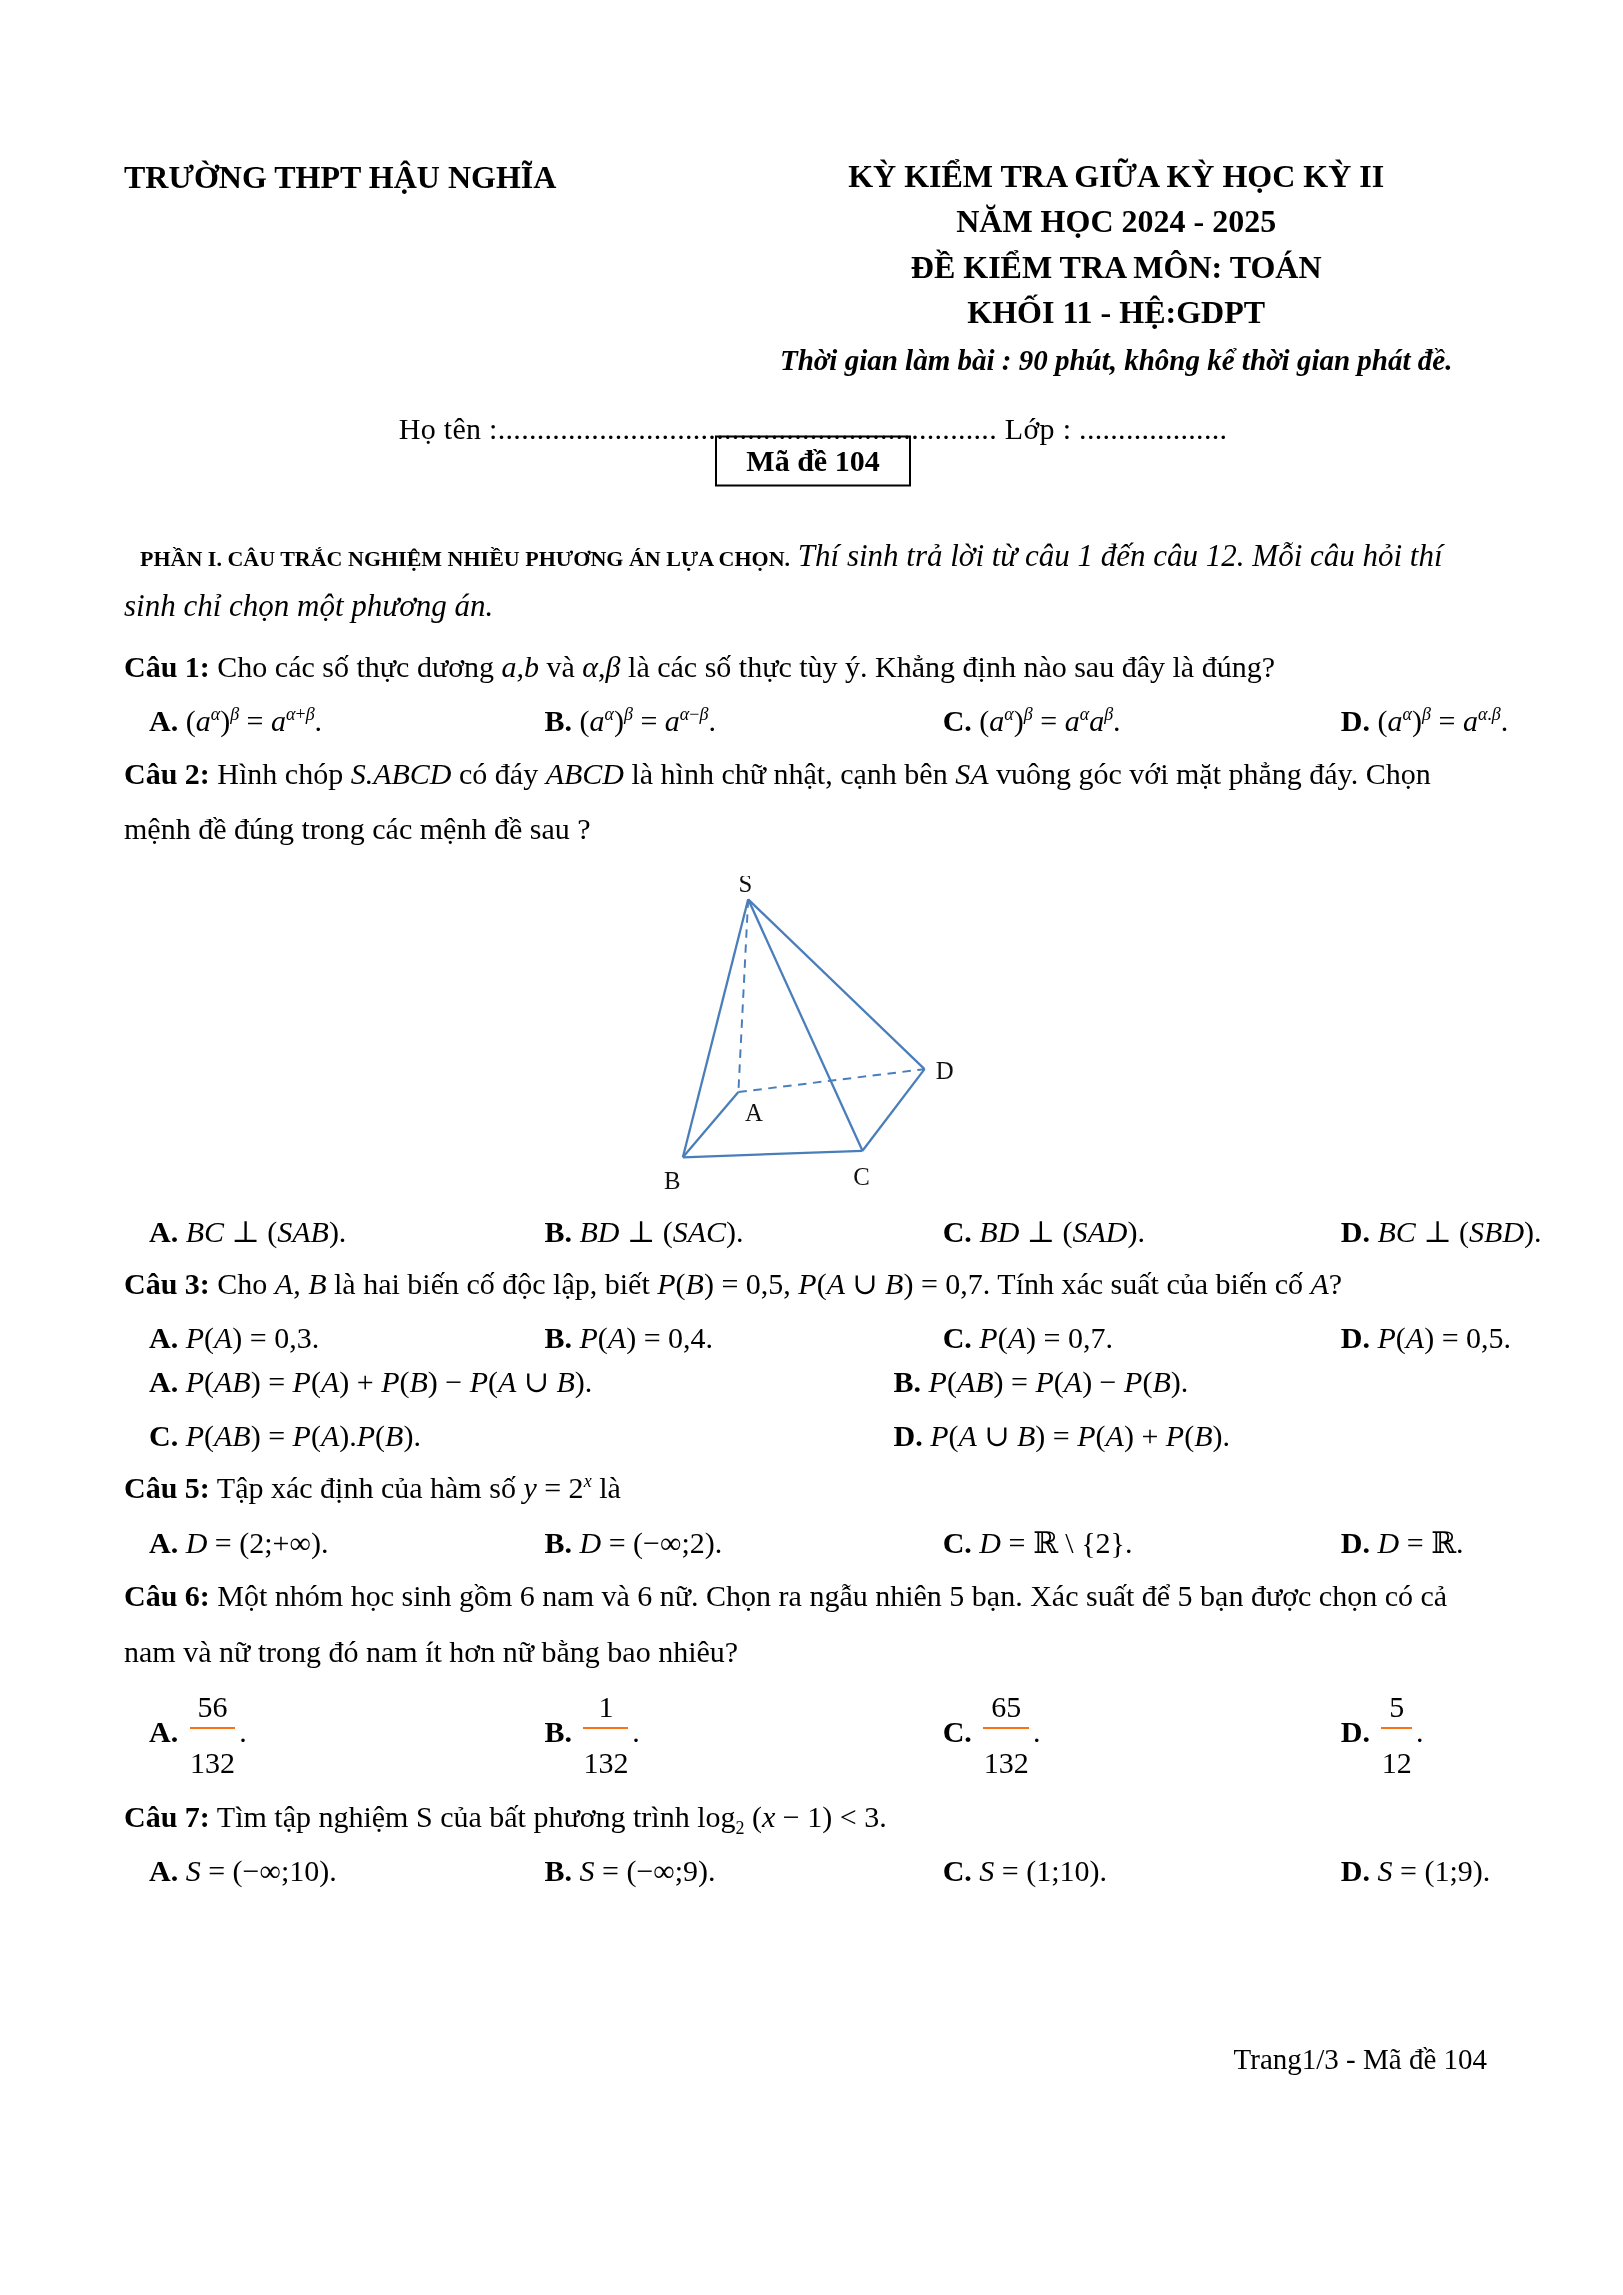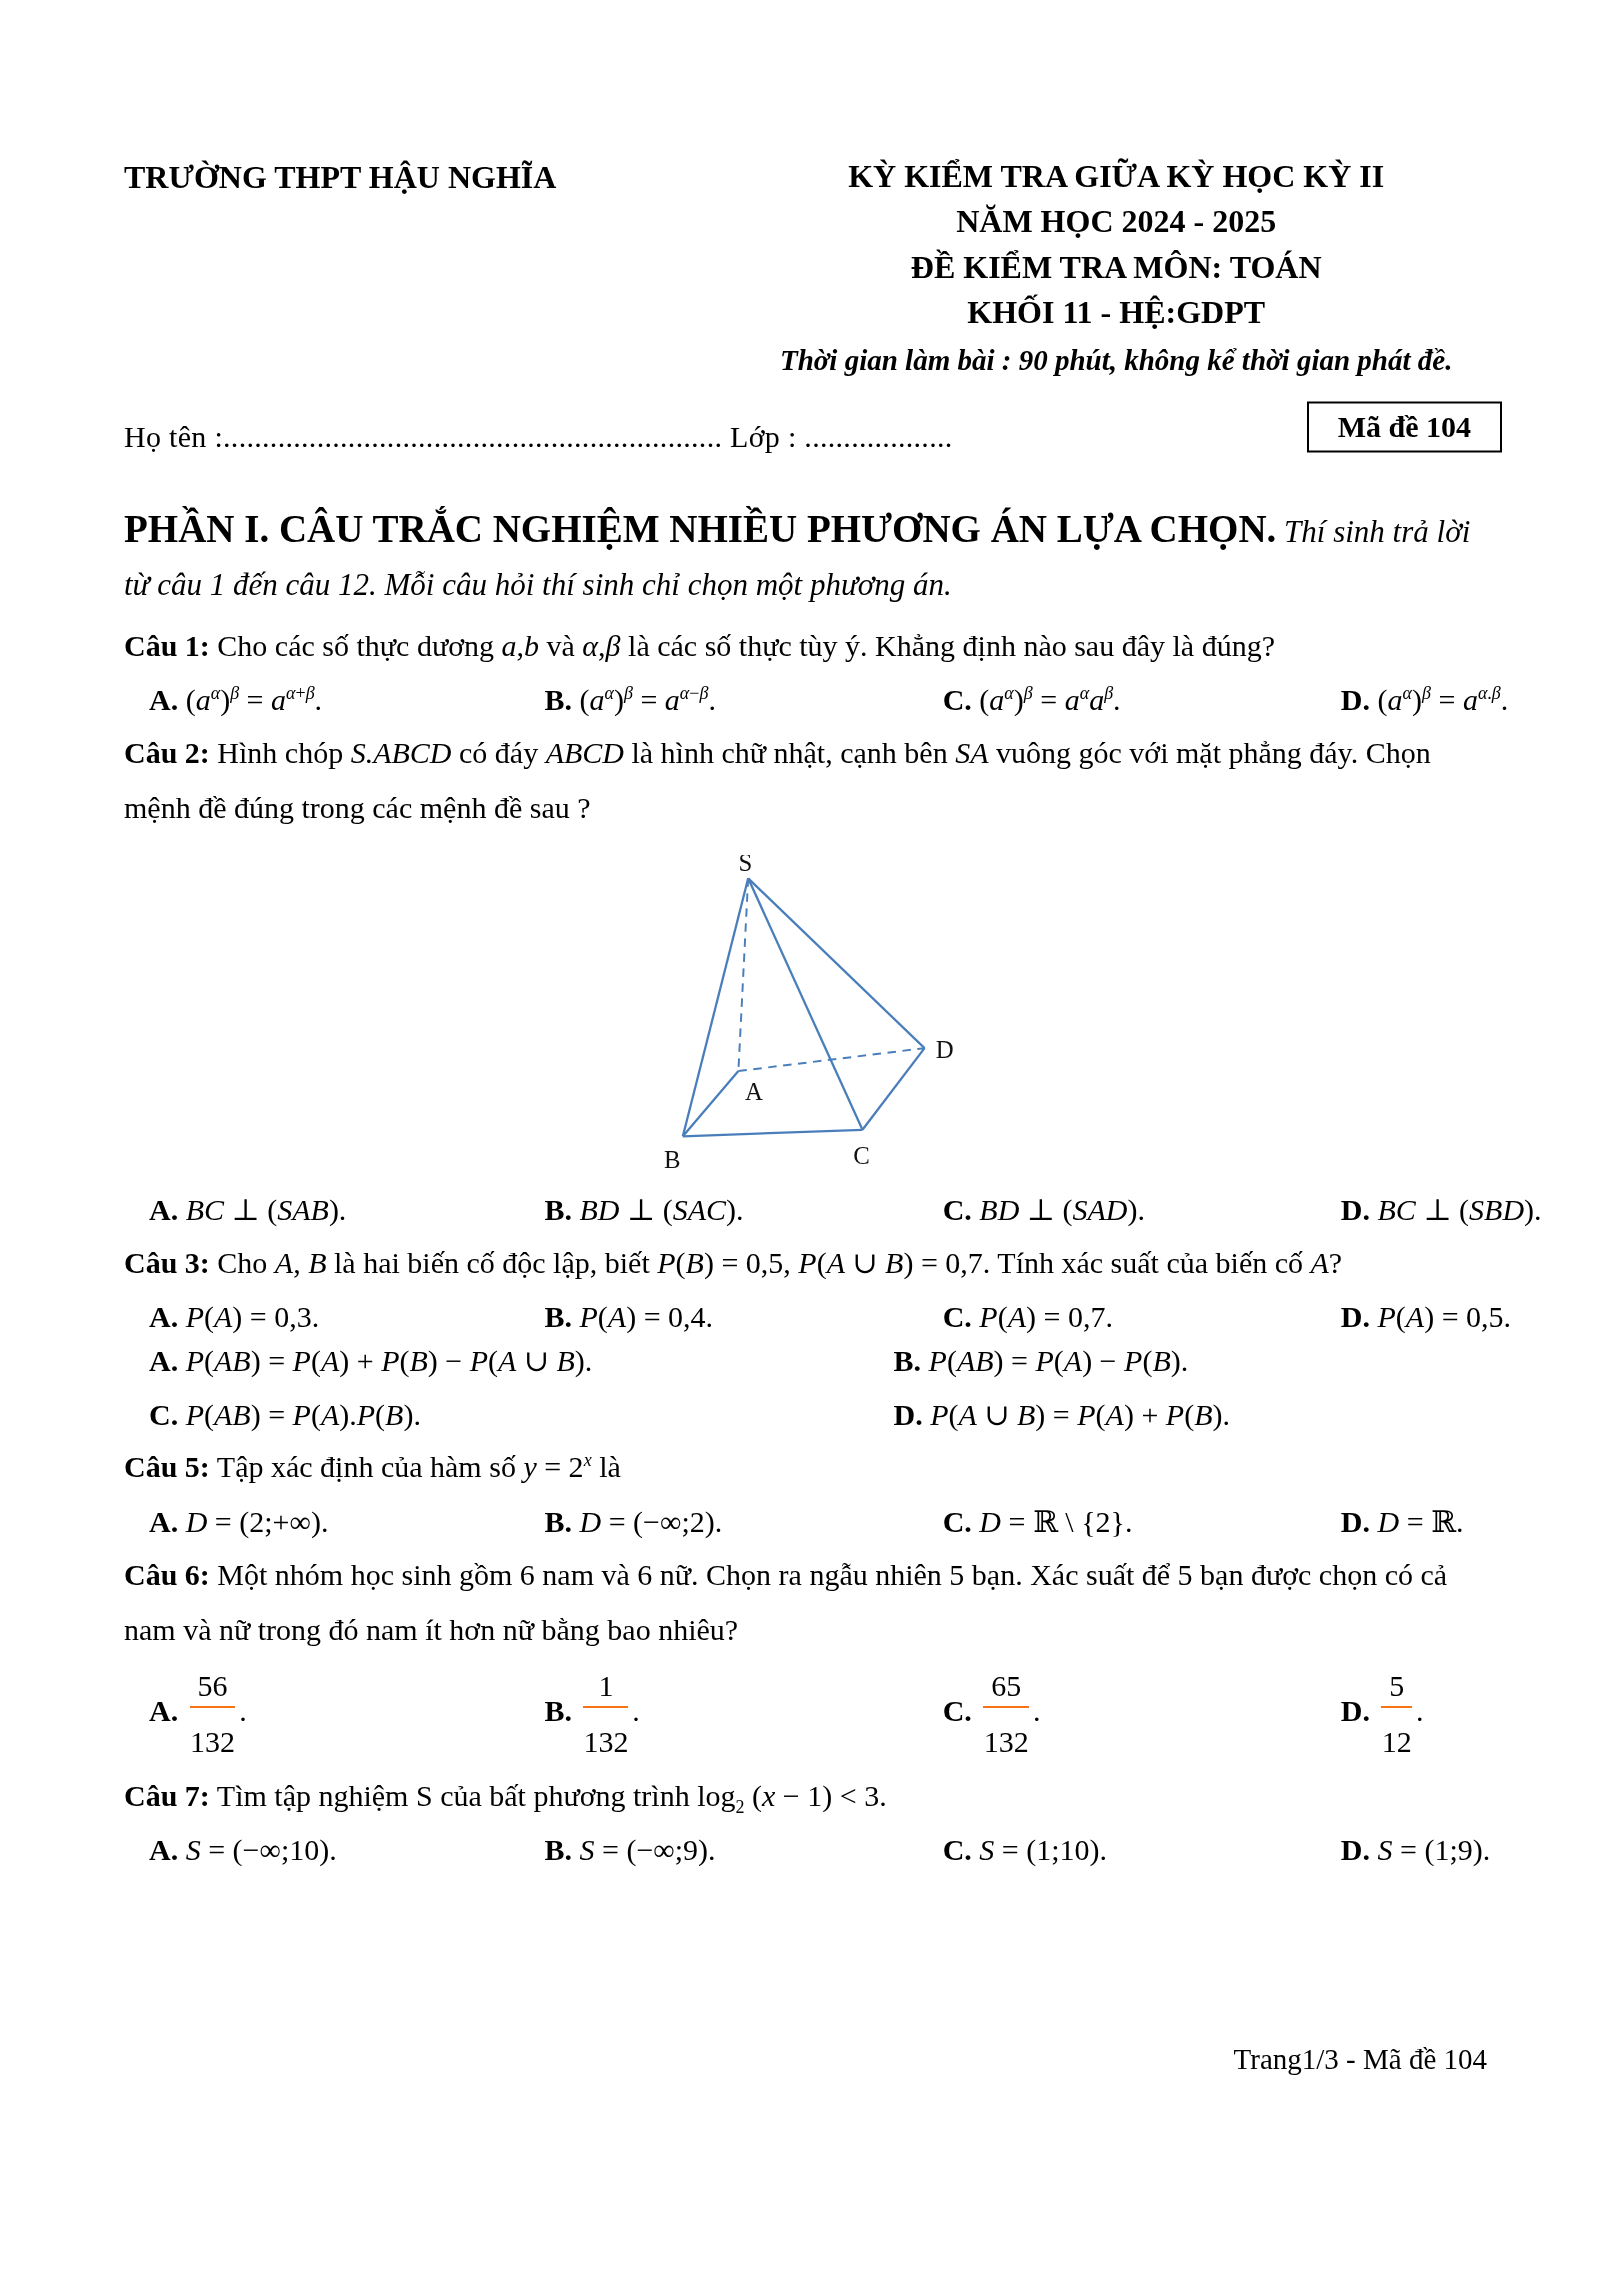--- a/index.html
+++ b/index.html
@@ -13,26 +13,26 @@
     color: #000;
     font-family: "Liberation Serif", "DejaVu Serif", serif;
     font-size: 30px;
     padding: 154px 121px 0 124px;
   }
   
   .header { display: flex; align-items: flex-start; }
   .school { flex: 0 0 44%; font-weight: 700; font-size: 32px; padding-top: 5.2px; }
   .head-center { flex: 1; text-align: center; font-weight: 700; font-size: 32px; line-height: 1.42; }
   .htime { font-size: 29px; font-style: italic; margin-top: 3.9px; white-space: nowrap; }
-  .name-row { display: flex; justify-content: space-between; align-items: center; margin-top: 31px; }
+  .name-row { display: flex; justify-content: space-between; align-items: center; margin-top: 31px; flex-direction: column; }
   .name-line { font-size: 30px; letter-spacing: 0.3px; }
   .code-box { border: 2px solid #000; font-weight: 700; font-size: 30px; padding: 6.5px 29px; transform: translateY(-10.5px); }
   
   .part-heading { margin: 34px 0 0; font-size: 31px; line-height: 1.62; }
-  .part-heading b { font-size: 39px; }
+  .part-heading b { font-size: 22px; margin-left: 16px; }
   
   .question { margin-top: 5.2px; }
   .stem { margin: 7.9px 0 0; line-height: 1.85; }
   .qlabel { font-weight: 700; }
   .opts { display: grid; margin: 9.2px 0 6.5px; padding-left: 25px; align-items: baseline; gap: 41px; }
   .opts4 { grid-template-columns: 26.2% 26.4% 26.4% auto; }
   .opts2 { grid-template-columns: 52% auto; row-gap: 18.3px; }
   .frac-row { align-items: center; }
   .okey { font-weight: 700; }
   .opt { white-space: nowrap; }

